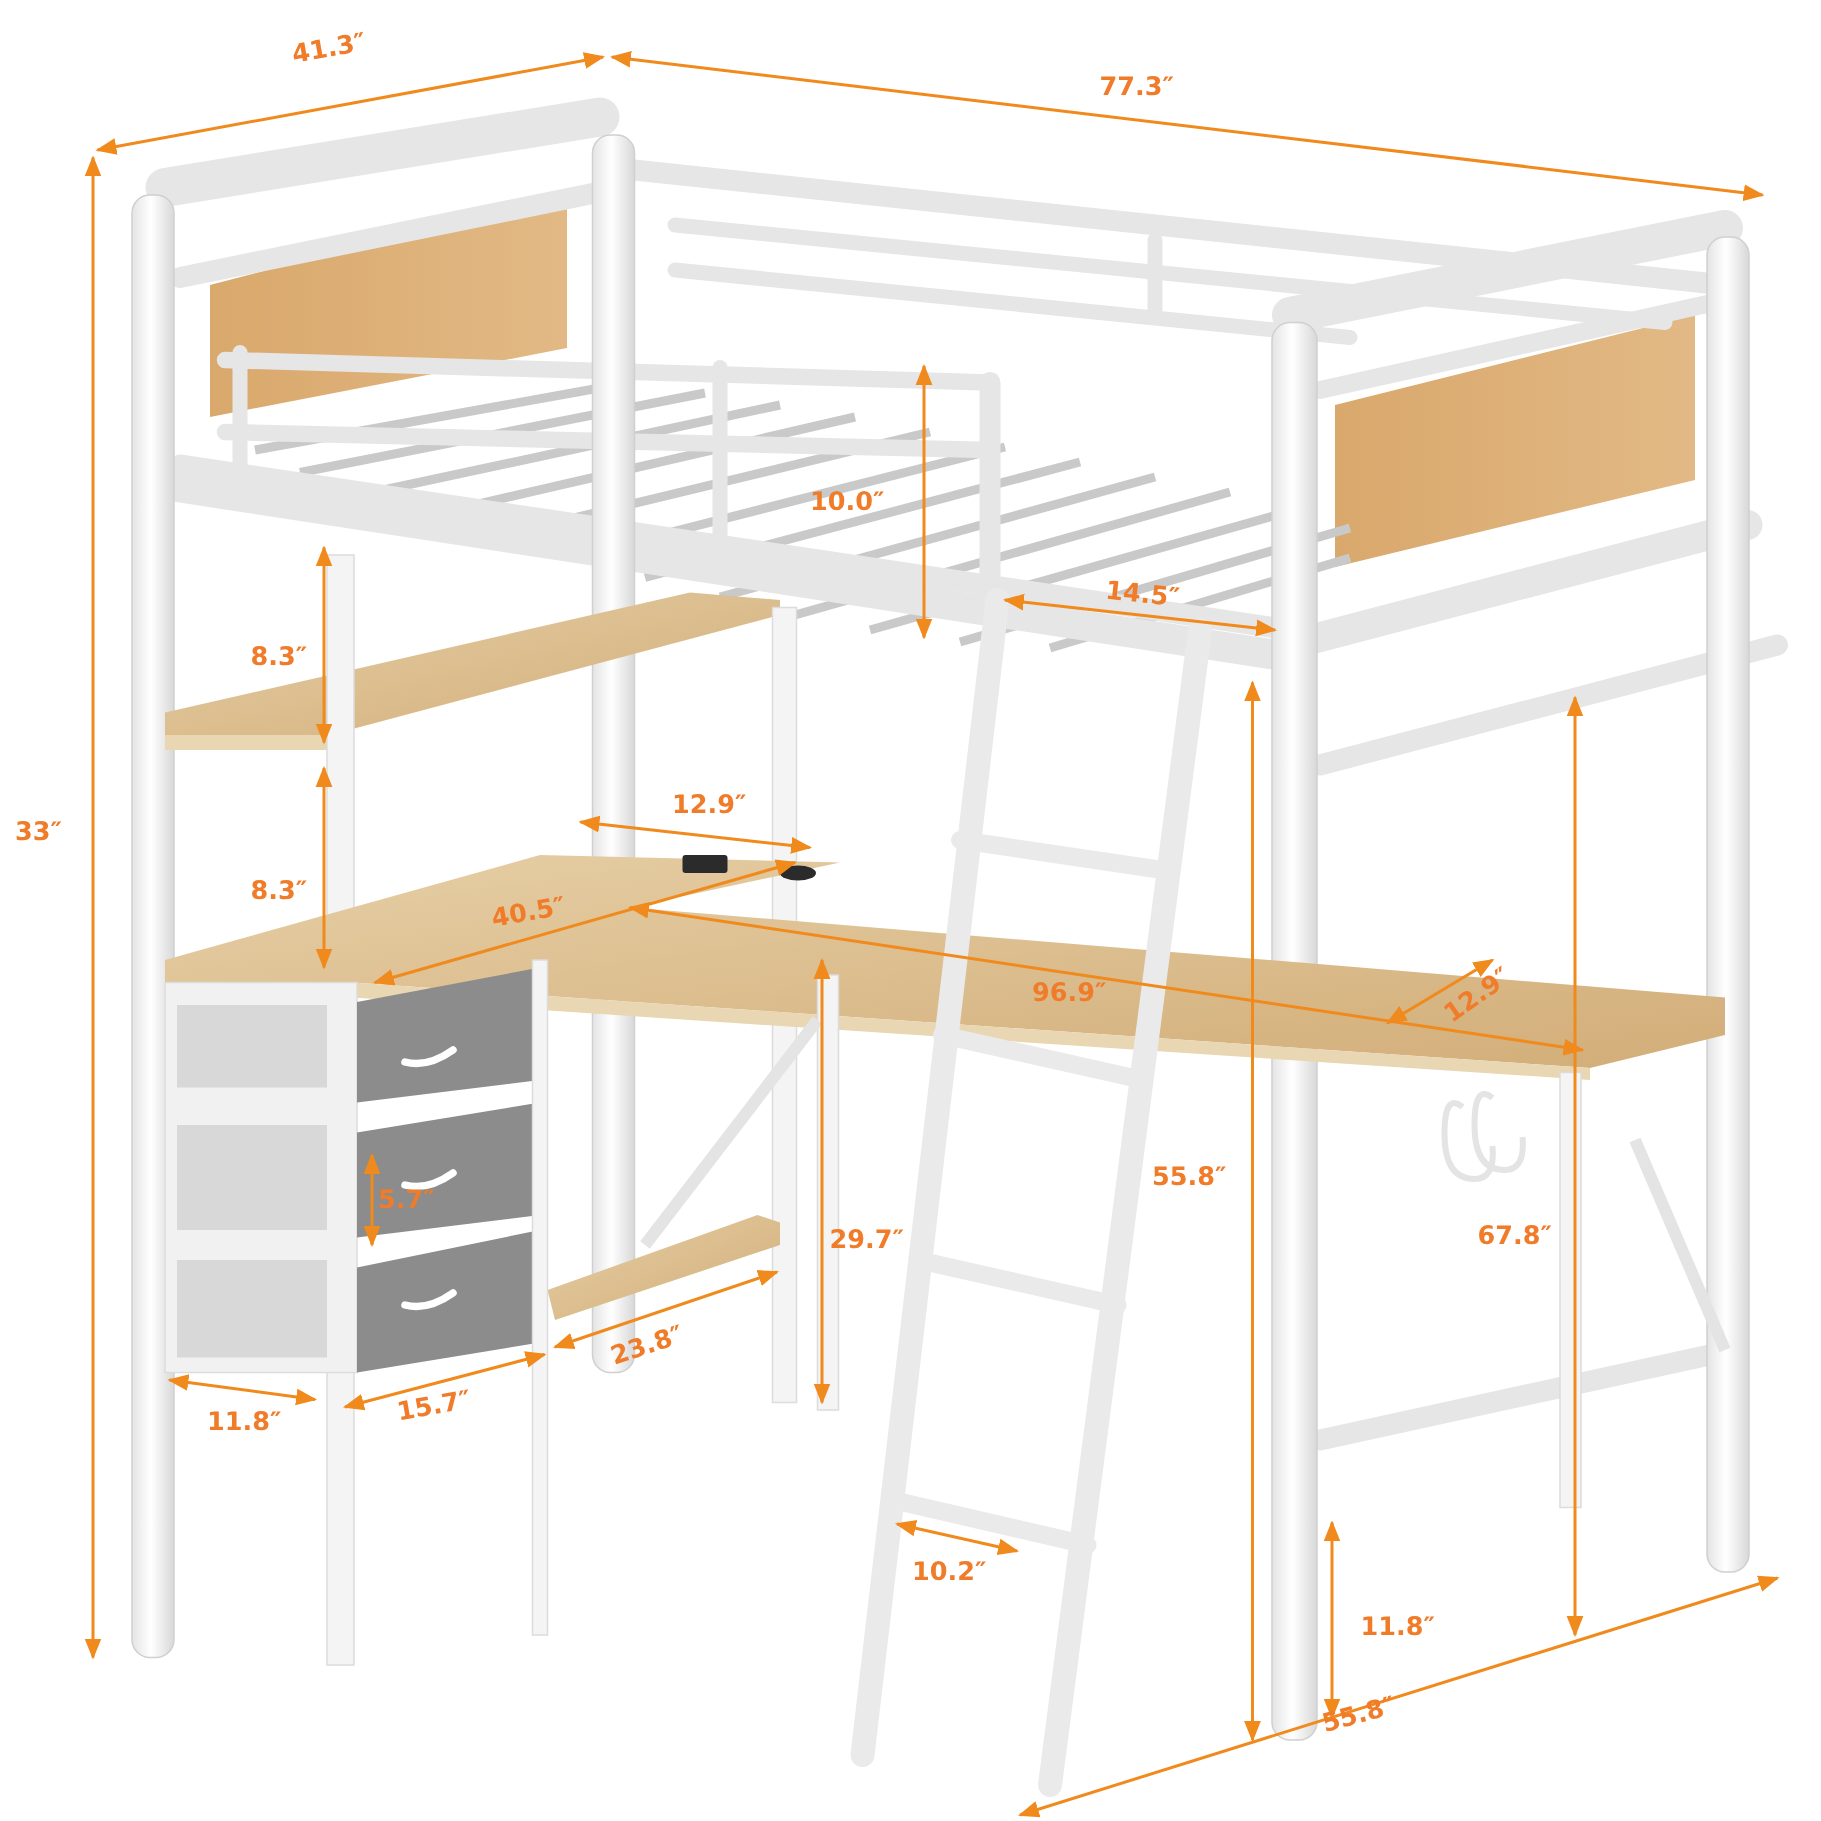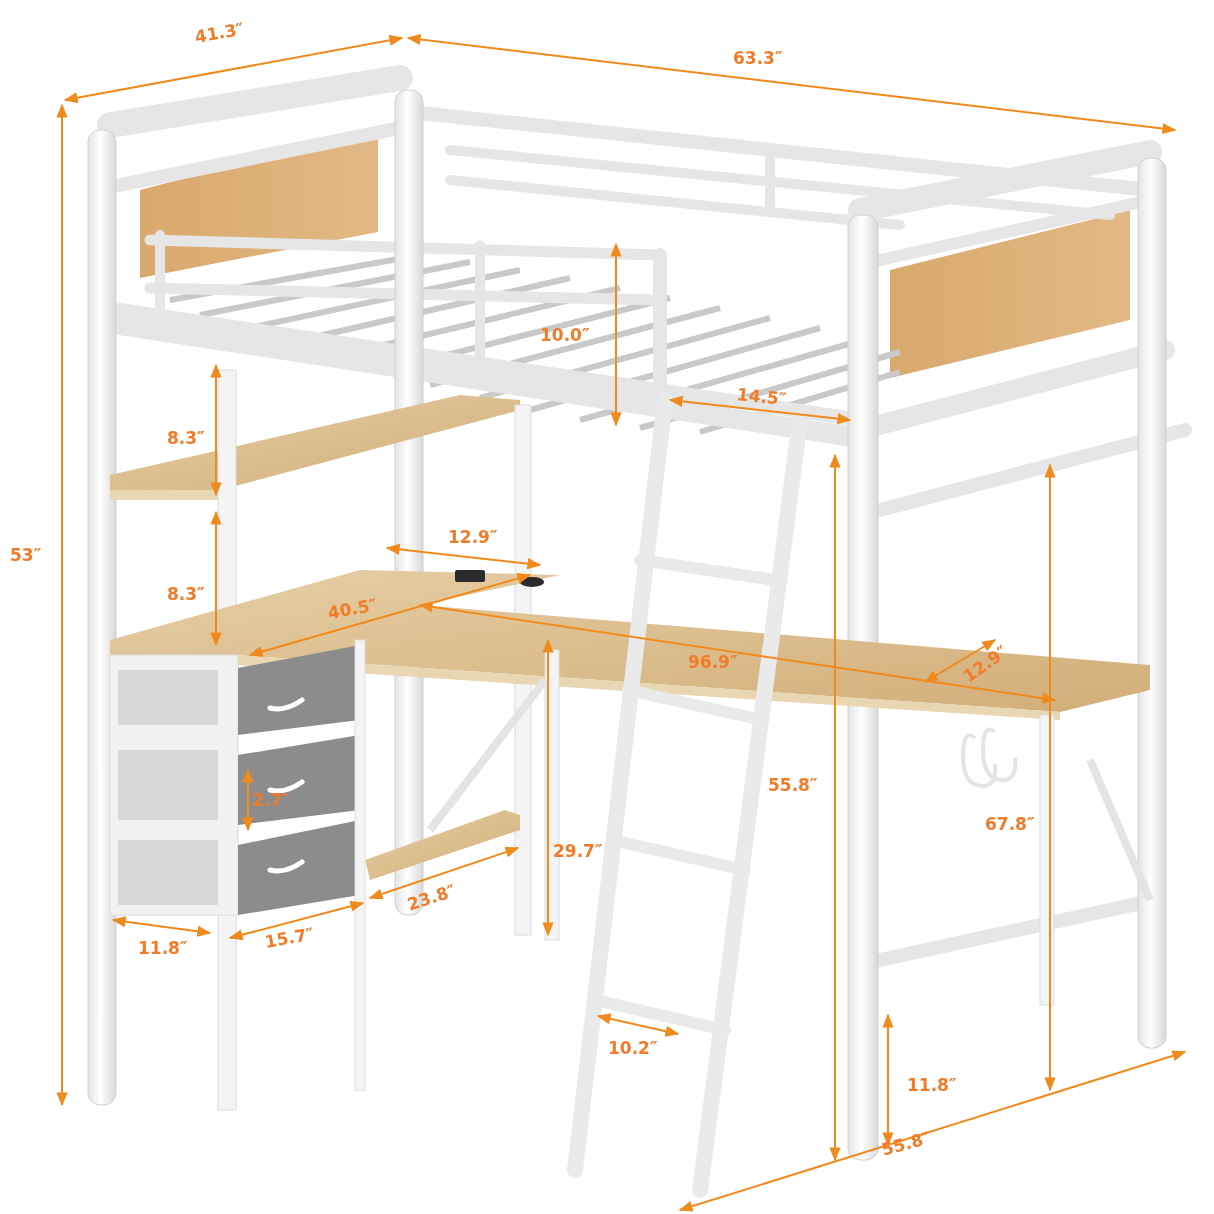--- a/index.html
+++ b/index.html
@@ -160,33 +160,33 @@
     <line x1="113" y1="920" x2="210" y2="933"></line>
     <line x1="230" y1="938" x2="363" y2="903"></line>
     <line x1="598" y1="1016" x2="678" y2="1034"></line>
     <line x1="888" y1="1015" x2="888" y2="1145"></line>
     <line x1="680" y1="1210" x2="1185" y2="1052"></line>
   </g>
 </svg>
 
   
   <div class="dim-label" style="left:195px;top:27px;transform:rotate(-10deg);">41.3″</div>
-  <div class="dim-label" style="left:733px;top:48px;">63.3″</div>
-  <div class="dim-label" style="left:10px;top:545px;">53″</div>
+  <div class="dim-label" style="left:733px;top:48px;">77.3″</div>
+  <div class="dim-label" style="left:10px;top:545px;">33″</div>
   <div class="dim-label" style="left:540px;top:325px;">10.0″</div>
   <div class="dim-label" style="left:737px;top:384px;transform:rotate(6deg);">14.5″</div>
   <div class="dim-label" style="left:167px;top:428px;">8.3″</div>
   <div class="dim-label" style="left:167px;top:584px;">8.3″</div>
   <div class="dim-label" style="left:448px;top:527px;">12.9″</div>
   <div class="dim-label" style="left:328px;top:603px;transform:rotate(-10deg);">40.5″</div>
   <div class="dim-label" style="left:688px;top:652px;">96.9″</div>
   <div class="dim-label" style="left:965px;top:668px;transform:rotate(-35deg);">12.9″</div>
   <div class="dim-label" style="left:768px;top:775px;">55.8″</div>
   <div class="dim-label" style="left:985px;top:814px;">67.8″</div>
-  <div class="dim-label" style="left:252px;top:790px;">2.7″</div>
-  <div class="dim-label" style="left:553px;top:817px;margin-top:24px;">29.7″</div>
+  <div class="dim-label" style="left:252px;top:790px;">5.7″</div>
+  <div class="dim-label" style="left:553px;top:817px;">29.7″</div>
   <div class="dim-label" style="left:408px;top:895px;transform:rotate(-18deg);">23.8″</div>
   <div class="dim-label" style="left:138px;top:938px;">11.8″</div>
   <div class="dim-label" style="left:265px;top:932px;transform:rotate(-10deg);">15.7″</div>
   <div class="dim-label" style="left:608px;top:1038px;text-align:right;">10.2″</div>
   <div class="dim-label" style="left:907px;top:1075px;">11.8″</div>
   <div class="dim-label" style="left:882px;top:1140px;transform:rotate(-15deg);">55.8″</div>
 </div>
 
 </body></html>

